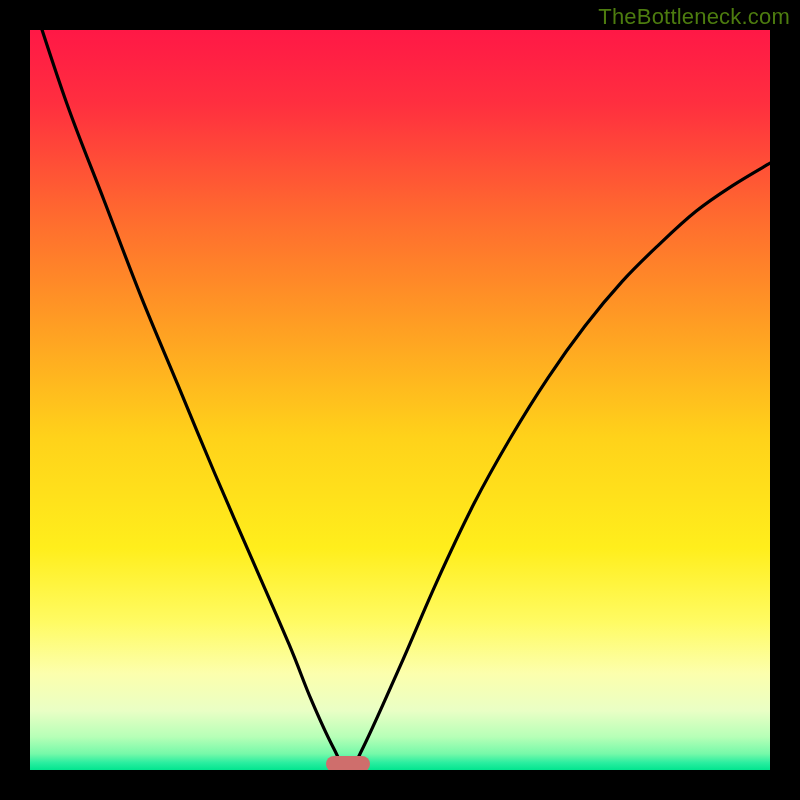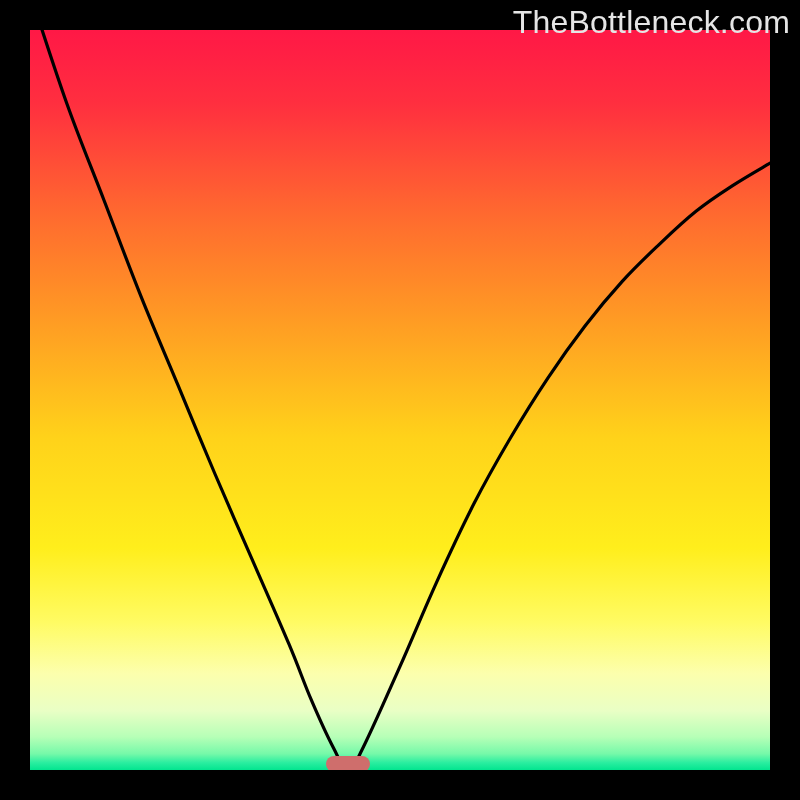--- a/index.html
+++ b/index.html
@@ -39,22 +39,22 @@
     width: 44px;
     height: 16px;
     border-radius: 8px;
     background: #cf6e6c;
     transform: translate(-50%, -50%);
   }
   .watermark {
     position: absolute;
     top: 4px;
     right: 10px;
-    color: #e5e5e5;
-    font-size: 32px;
+    color: #4d7c0f;
+    font-size: 22px;
     font-weight: 400;
     letter-spacing: 0.2px;
     user-select: none;
   }
 </style>
 </head>
 <body>
 
 <div class="frame">
 

